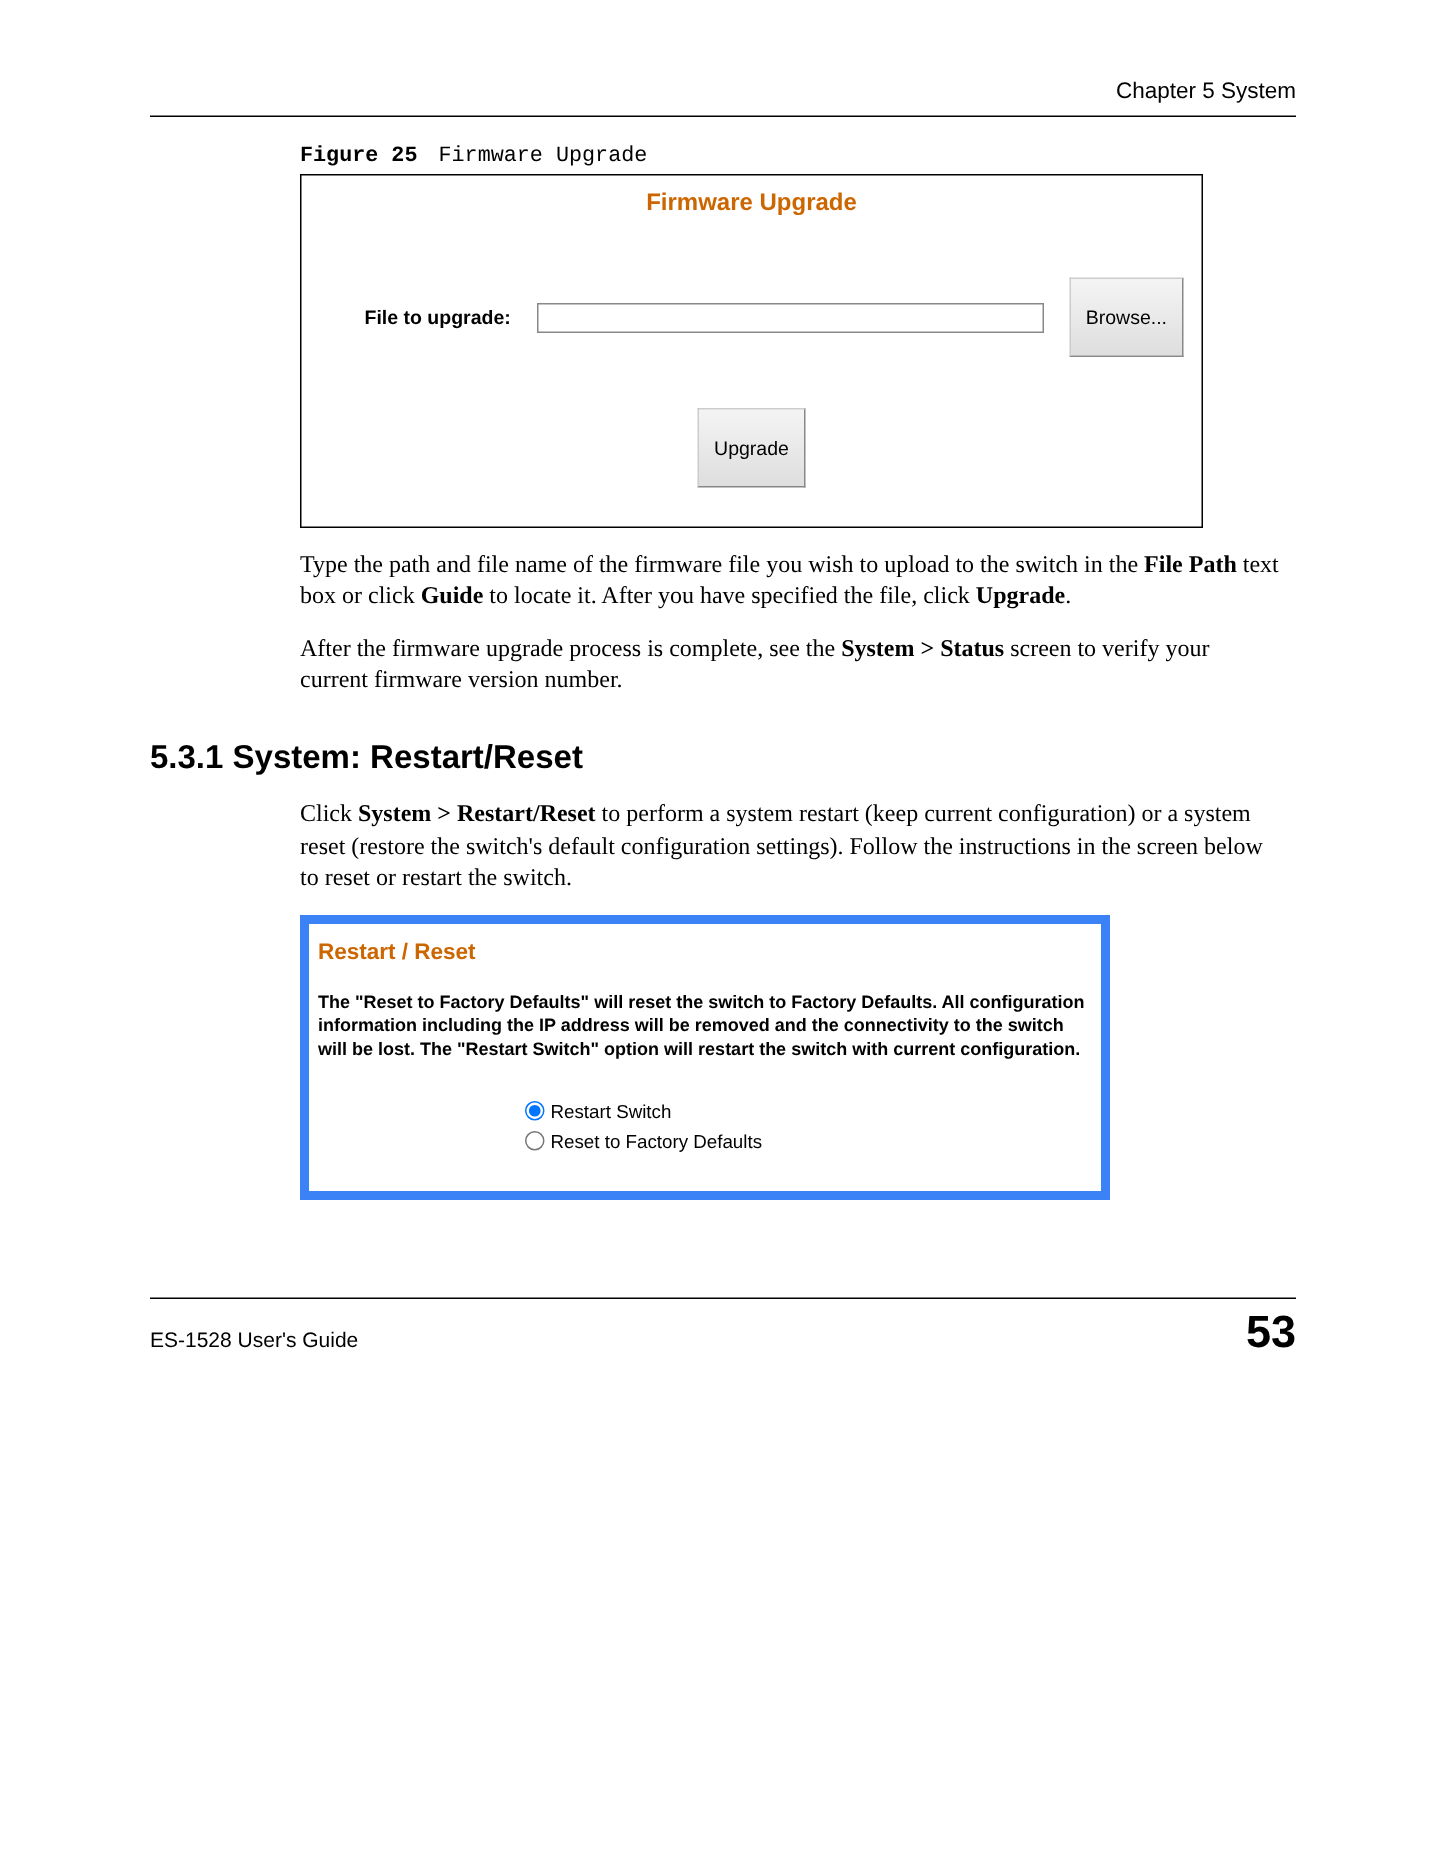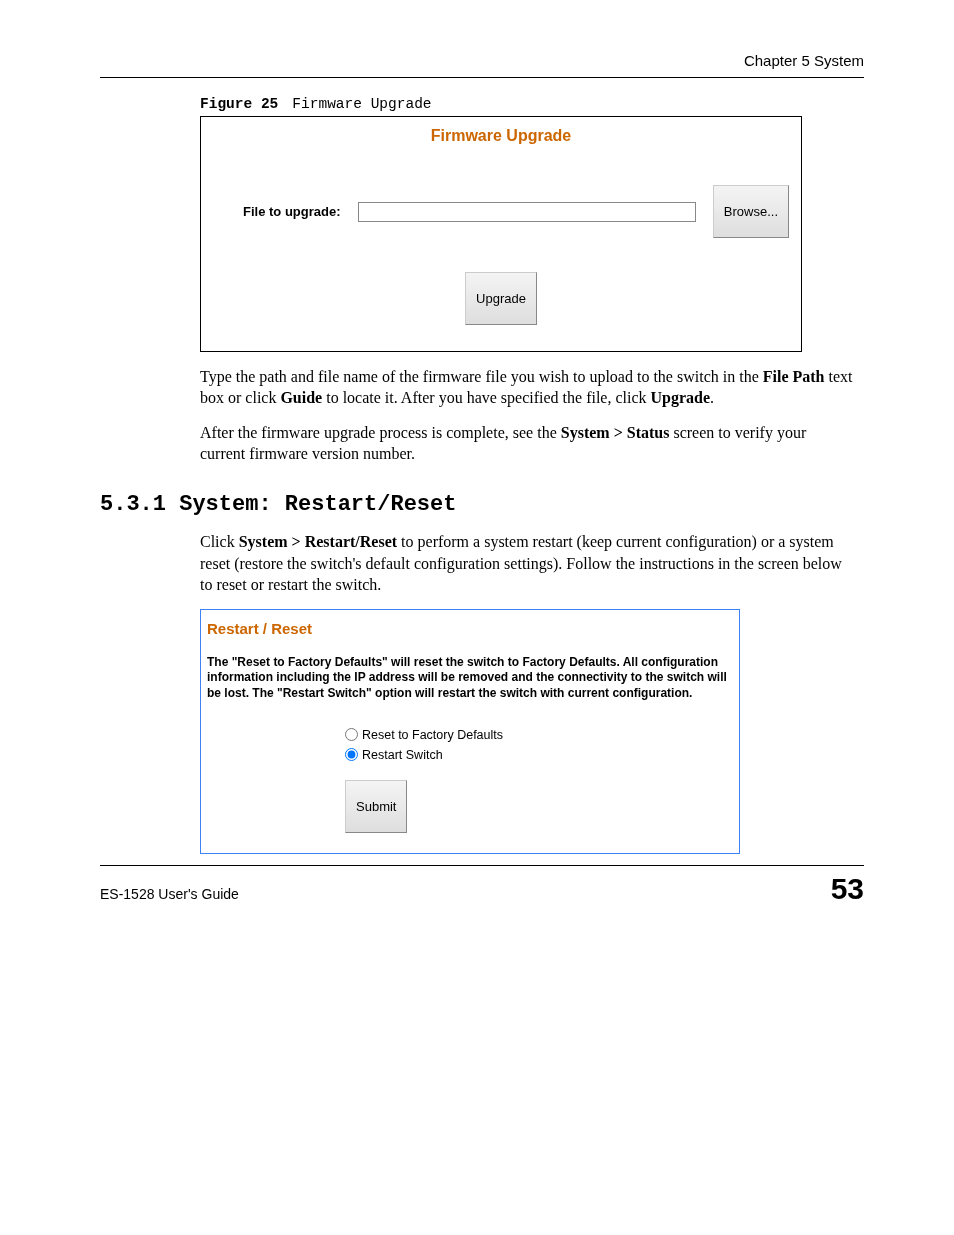--- a/index.html
+++ b/index.html
@@ -87,32 +87,32 @@
     background: linear-gradient(#f4f4f4, #dedede);
     border: 1px solid #888;
     border-top-color: #ccc;
     border-left-color: #ccc;
     padding: 18px 10px;
     cursor: pointer;
   }
   .fig25-upgrade-row { text-align: center; }
   
   .section-heading {
-    font-family: Liberation Mono, monospace;
+    font-family: Liberation Sans, sans-serif;
     font-weight: bold;
     font-size: 22px;
     margin-top: 28px;
     margin-left: 0px;
   }
   
   .fig26-panel {
     margin-left: 100px;
     margin-top: 4px;
     width: 540px;
-    border: 1px solid #3b82f6;
+    border: 6px solid #3b82f6;
     padding: 10px 10px 20px 6px;
     font-family: Arial, Helvetica, sans-serif;
     box-sizing: border-box;
   }
   .fig26-title {
     color: #cc6600;
     font-weight: bold;
     font-size: 15px;
     margin-bottom: 18px;
   }
@@ -205,30 +205,27 @@
     <p>
       <span>Click </span><b>System &gt; Restart/Reset</b><span> to perform a system restart (keep current configuration) or a system reset (restore the switch's default configuration settings). Follow the instructions in the screen below to reset or restart the switch.</span>
     </p>
   </div>
 
 
   <div class="fig26-panel">
     <div class="fig26-title">Restart / Reset</div>
     <div class="fig26-warning">The "Reset to Factory Defaults" will reset the switch to Factory Defaults. All configuration information including the IP address will be removed and the connectivity to the switch will be lost. The "Restart Switch" option will restart the switch with current configuration.</div>
     <label class="fig26-radio-row">
+      <input type="radio" name="rr" checked="" style="">
+      <span>Restart Switch</span>
+    </label>
+    <label class="fig26-radio-row">
       <input type="radio" name="rr" style="">
       <span>Reset to Factory Defaults</span>
     </label>
-    <label class="fig26-radio-row">
-      <input type="radio" name="rr" checked="" style="">
-      <span>Restart Switch</span>
-    </label>
-    <div class="fig26-submit-row">
-      <button class="fig26-submit">Submit</button>
-    </div>
   </div>
 
   <div class="footer">
     <hr class="footer-rule">
     <div class="footer-row">
       <span class="footer-left">ES-1528 User's Guide</span>
       <span class="footer-right">53</span>
     </div>
   </div>
 

